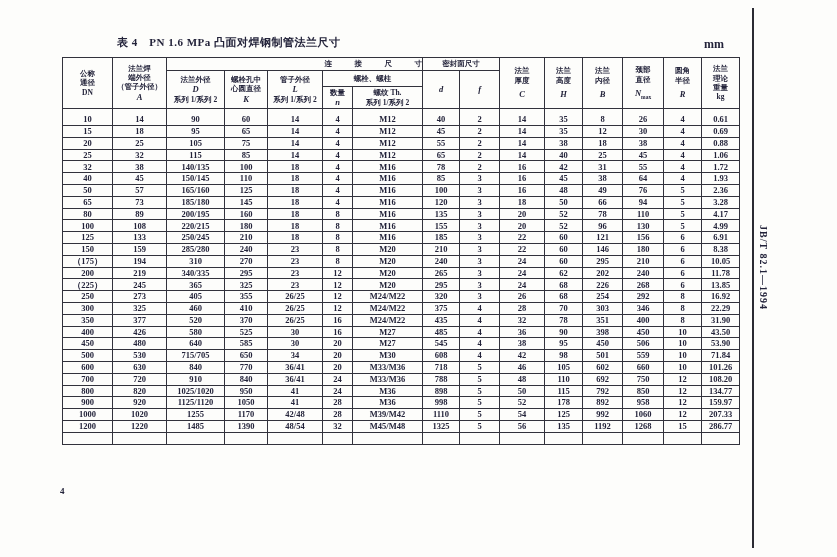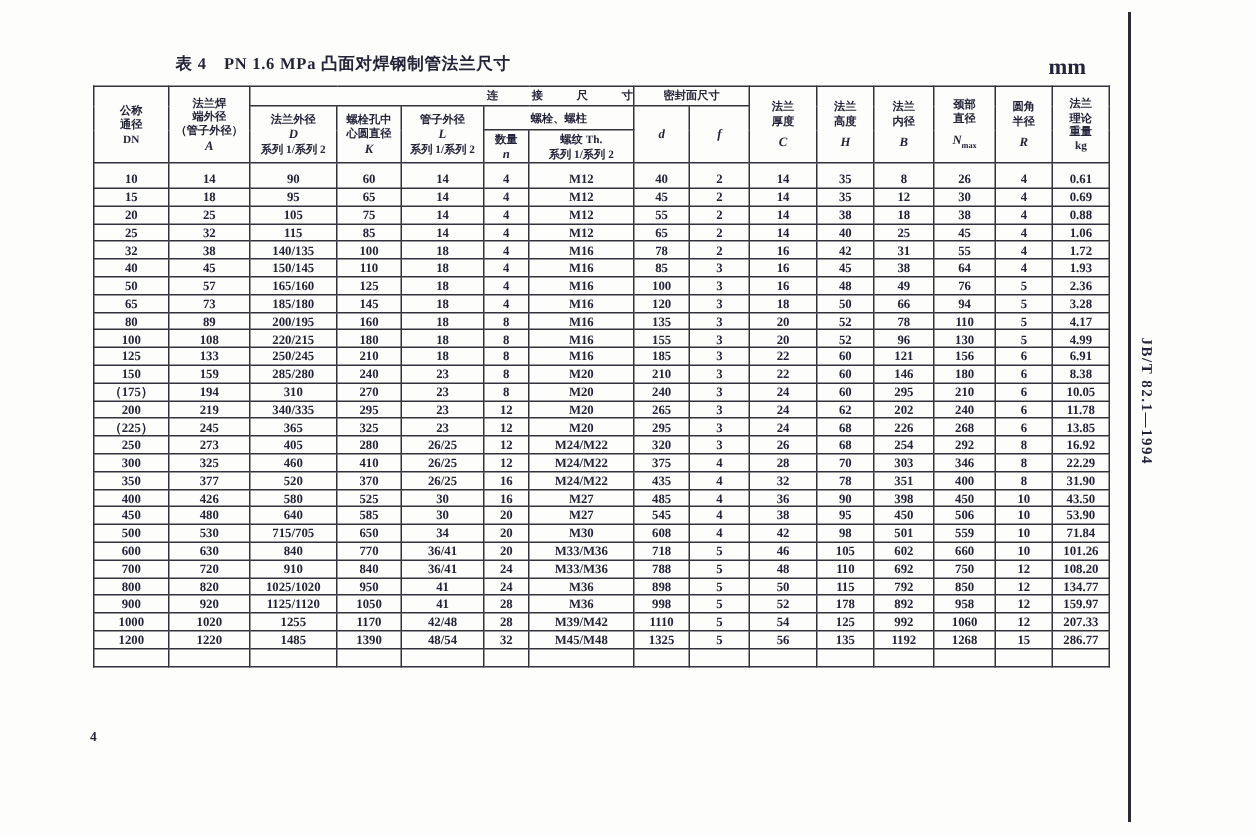--- a/index.html
+++ b/index.html
@@ -13,21 +13,21 @@
   }
   .page { position:absolute; inset:0; }
 
   .doc-title {
     position:absolute; top:35px; left:62px; width:677px;
     text-align:left; font-weight:bold; font-size:11px;
     text-indent:55px; letter-spacing:0.5px; white-space:nowrap;
   }
   .unit-label {
     position:absolute; top:37px; left:62px; width:662px;
-    text-align:right; font-weight:bold; font-size:15px;
+    text-align:right; font-weight:bold; font-size:12px;
   }
 
   table.flange {
     position:absolute; top:57px; left:62px; width:677px;
     border-collapse:collapse; table-layout:fixed;
     border:1.5px solid #2a2a33;
   }
   th, td {
     border:1px solid #32323c;
     font-weight:bold; text-align:center; vertical-align:middle;
@@ -422,21 +422,21 @@
           <td>68</td>
           <td>226</td>
           <td>268</td>
           <td>6</td>
           <td>13.85</td>
         </tr>
         <tr>
           <td>250</td>
           <td>273</td>
           <td>405</td>
-          <td>280</td>
+          <td>355</td>
           <td>26/25</td>
           <td>12</td>
           <td>M24/M22</td>
           <td>320</td>
           <td>3</td>
           <td>26</td>
           <td>68</td>
           <td>254</td>
           <td>292</td>
           <td>8</td>

